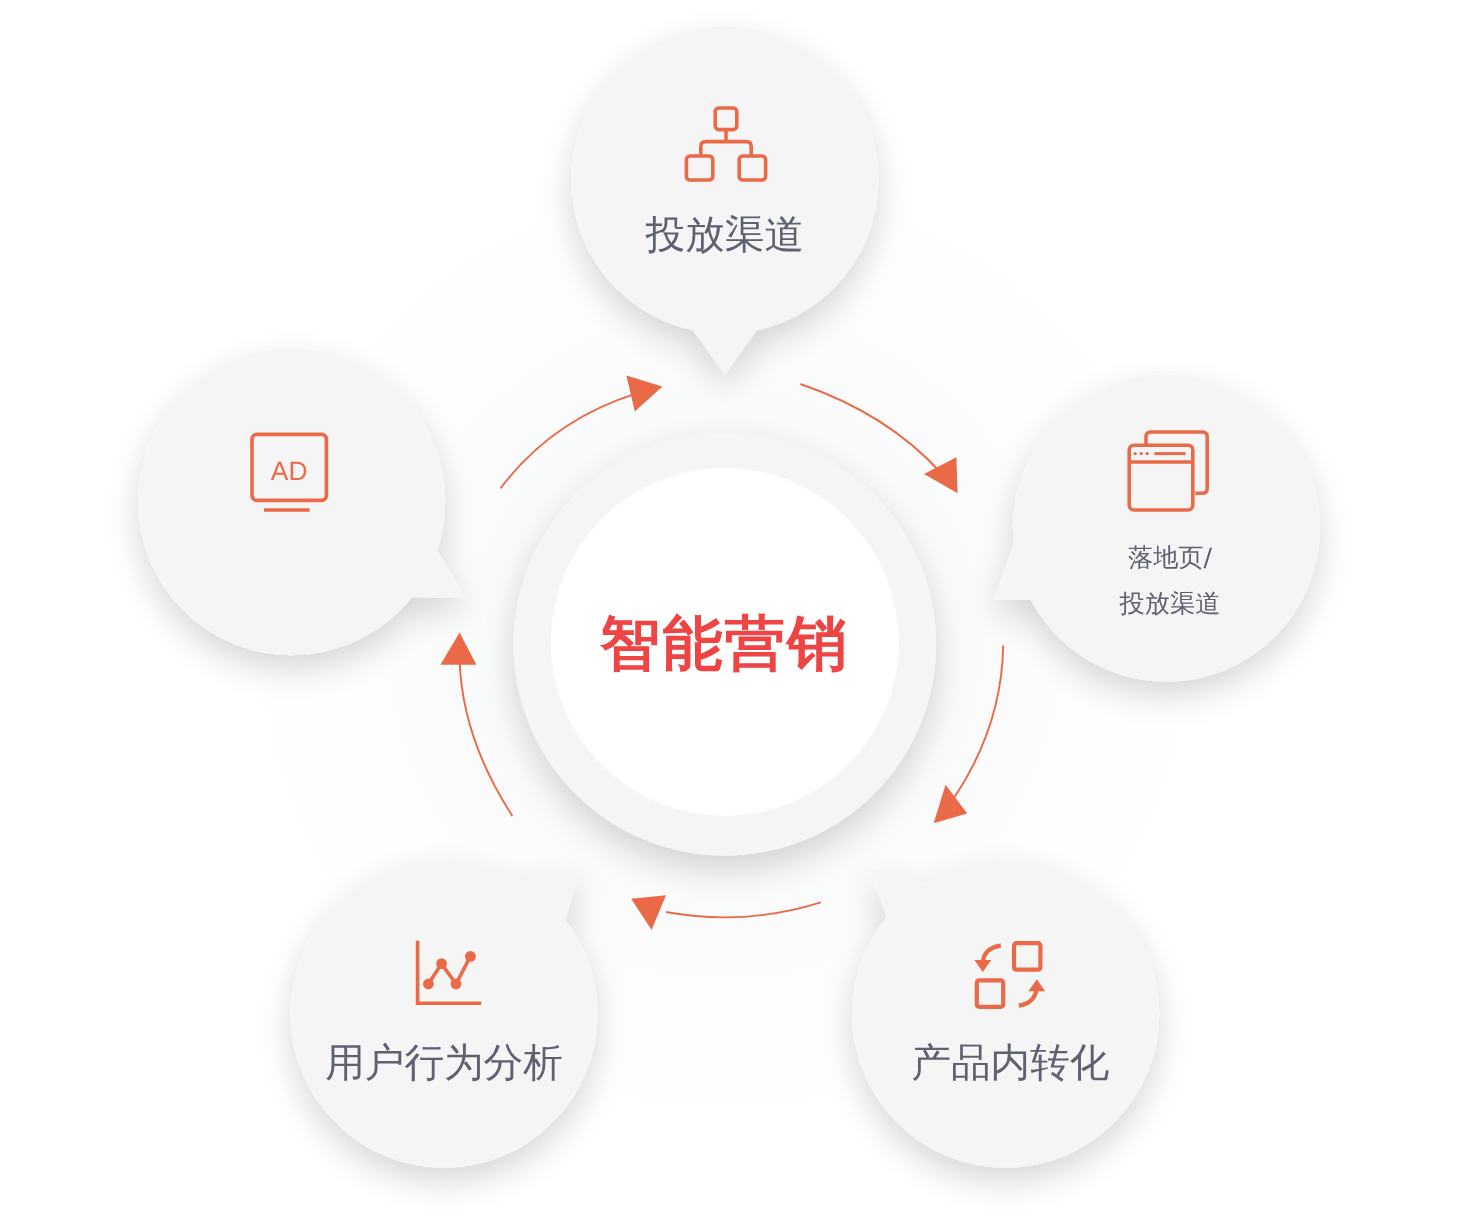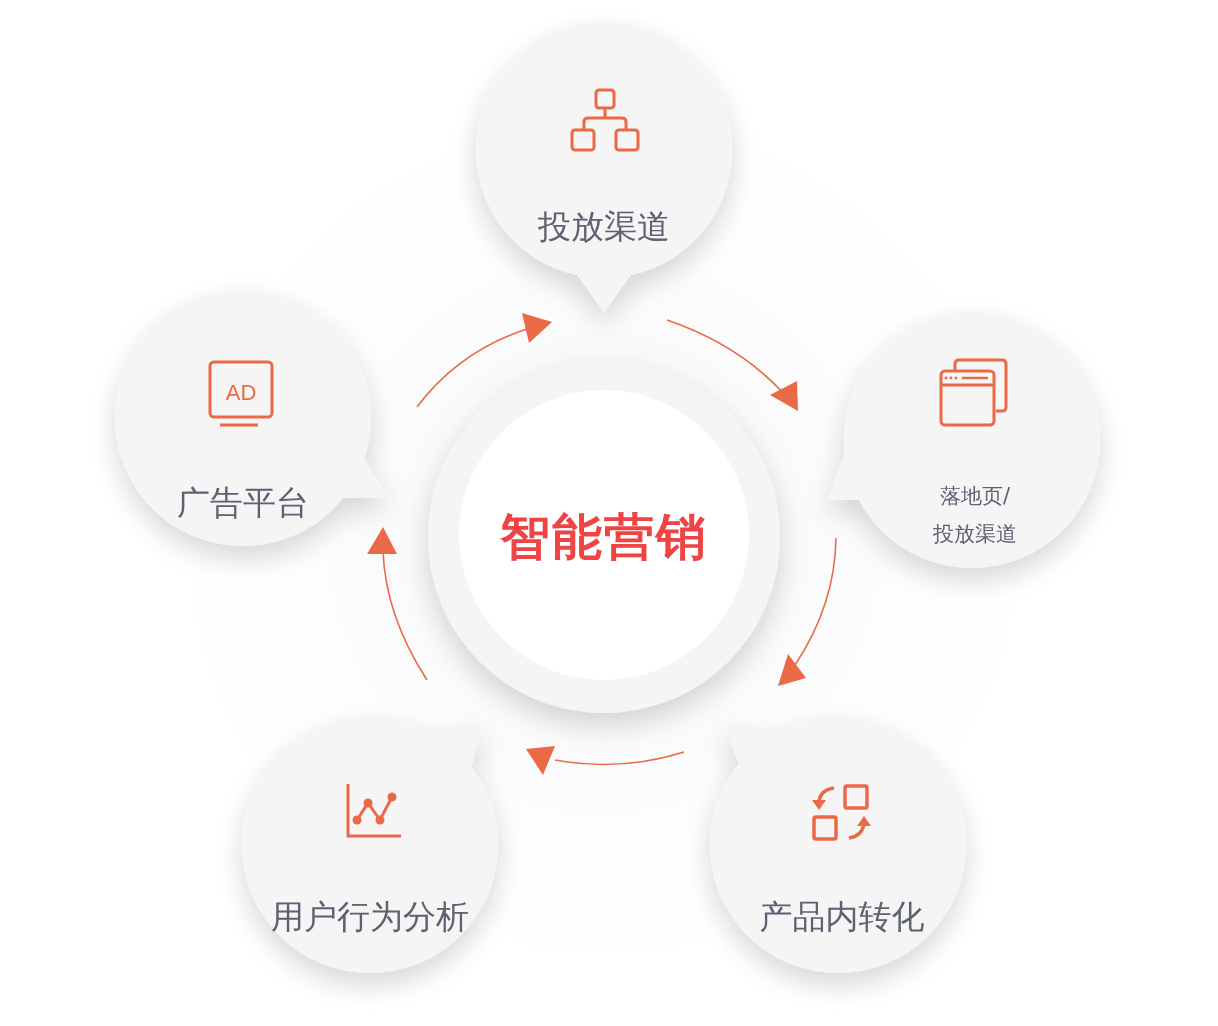--- a/index.html
+++ b/index.html
@@ -6,21 +6,20 @@
   body {
     width:1218px; height:1026px; position:relative; overflow:hidden;
     background:#ffffff;
     font-family:"DejaVu Sans","Liberation Sans",sans-serif;
   }
   #stage { position:absolute; left:0; top:0; width:1218px; height:1026px; }
   .label {
     position:absolute; color:#5d6170; text-align:center;
     font-size:33px; line-height:40px; white-space:nowrap;
     transform:translateX(-50%);
-    margin-top:31px;
   }
   .label.small { font-size:21px; line-height:38px; }
   .center-title {
     position:absolute; left:604px; top:537px;
     transform:translate(-50%,-50%);
     font-size:50px; font-weight:bold; color:#ef4444; letter-spacing:2px;
     white-space:nowrap;
   }
 </style>
 </head>
@@ -144,18 +143,17 @@
       <path d="M834,788 Q820,790 819,802" fill="none" stroke="#ea6a47" stroke-width="3.5"></path>
       <polygon points="812,800 826,800 819,810" fill="#ea6a47"></polygon>
       <path d="M849,838 Q862,836 864,824" fill="none" stroke="#ea6a47" stroke-width="3.5"></path>
       <polygon points="857,826 871,826 864,816" fill="#ea6a47"></polygon>
     </g>
   </svg>
 
   <div class="label" style="left:604px; top:176px;">投放渠道</div>
   <div class="label small" style="left:975px; top:446px;">落地页/</div>
   <div class="label small" style="left:975px; top:484px;">投放渠道</div>
-  <div class="label" style="left:243px; top:452px;">广告平台</div>
   <div class="label" style="left:842px; top:866px;">产品内转化</div>
   <div class="label" style="left:370px; top:866px;">用户行为分析</div>
 
   <div class="center-title">智能营销</div>
 </div>
 
 </body></html>

